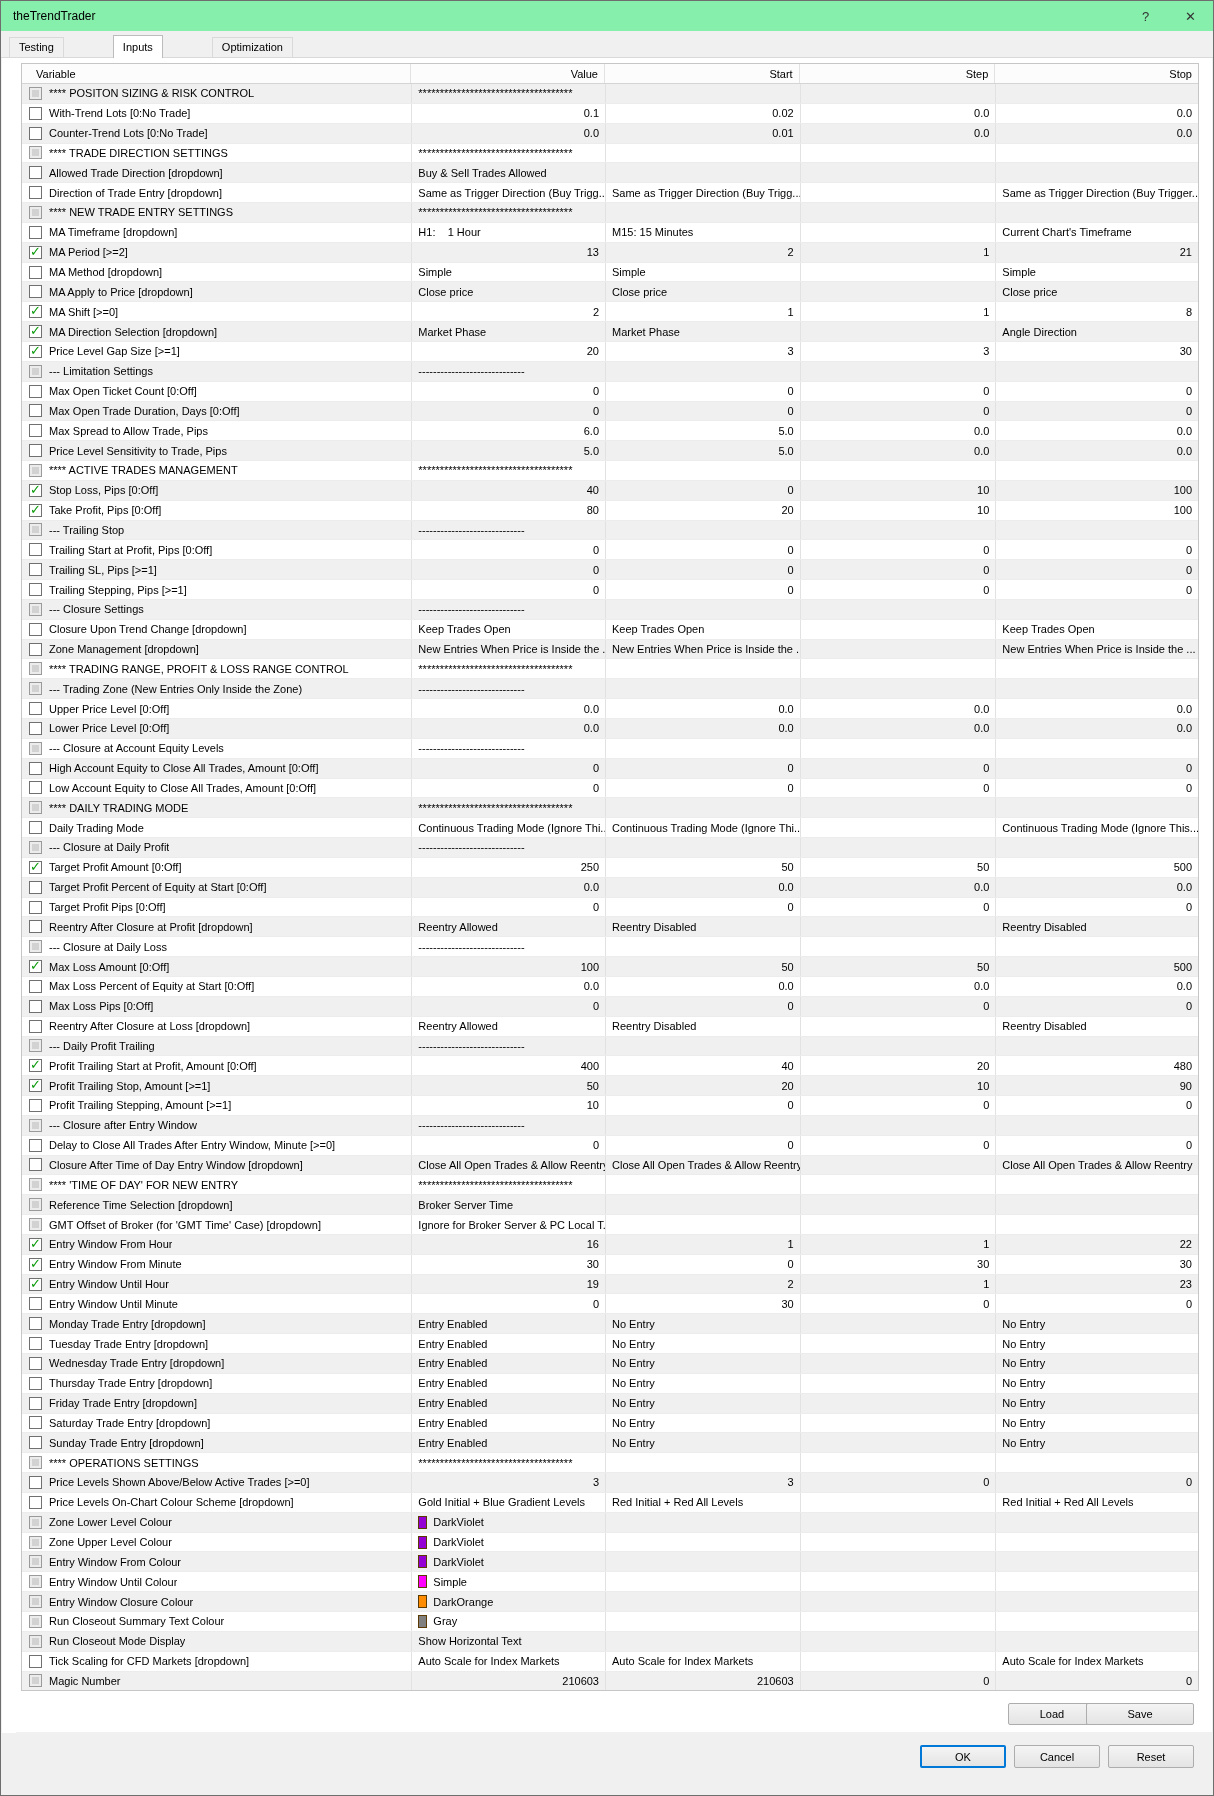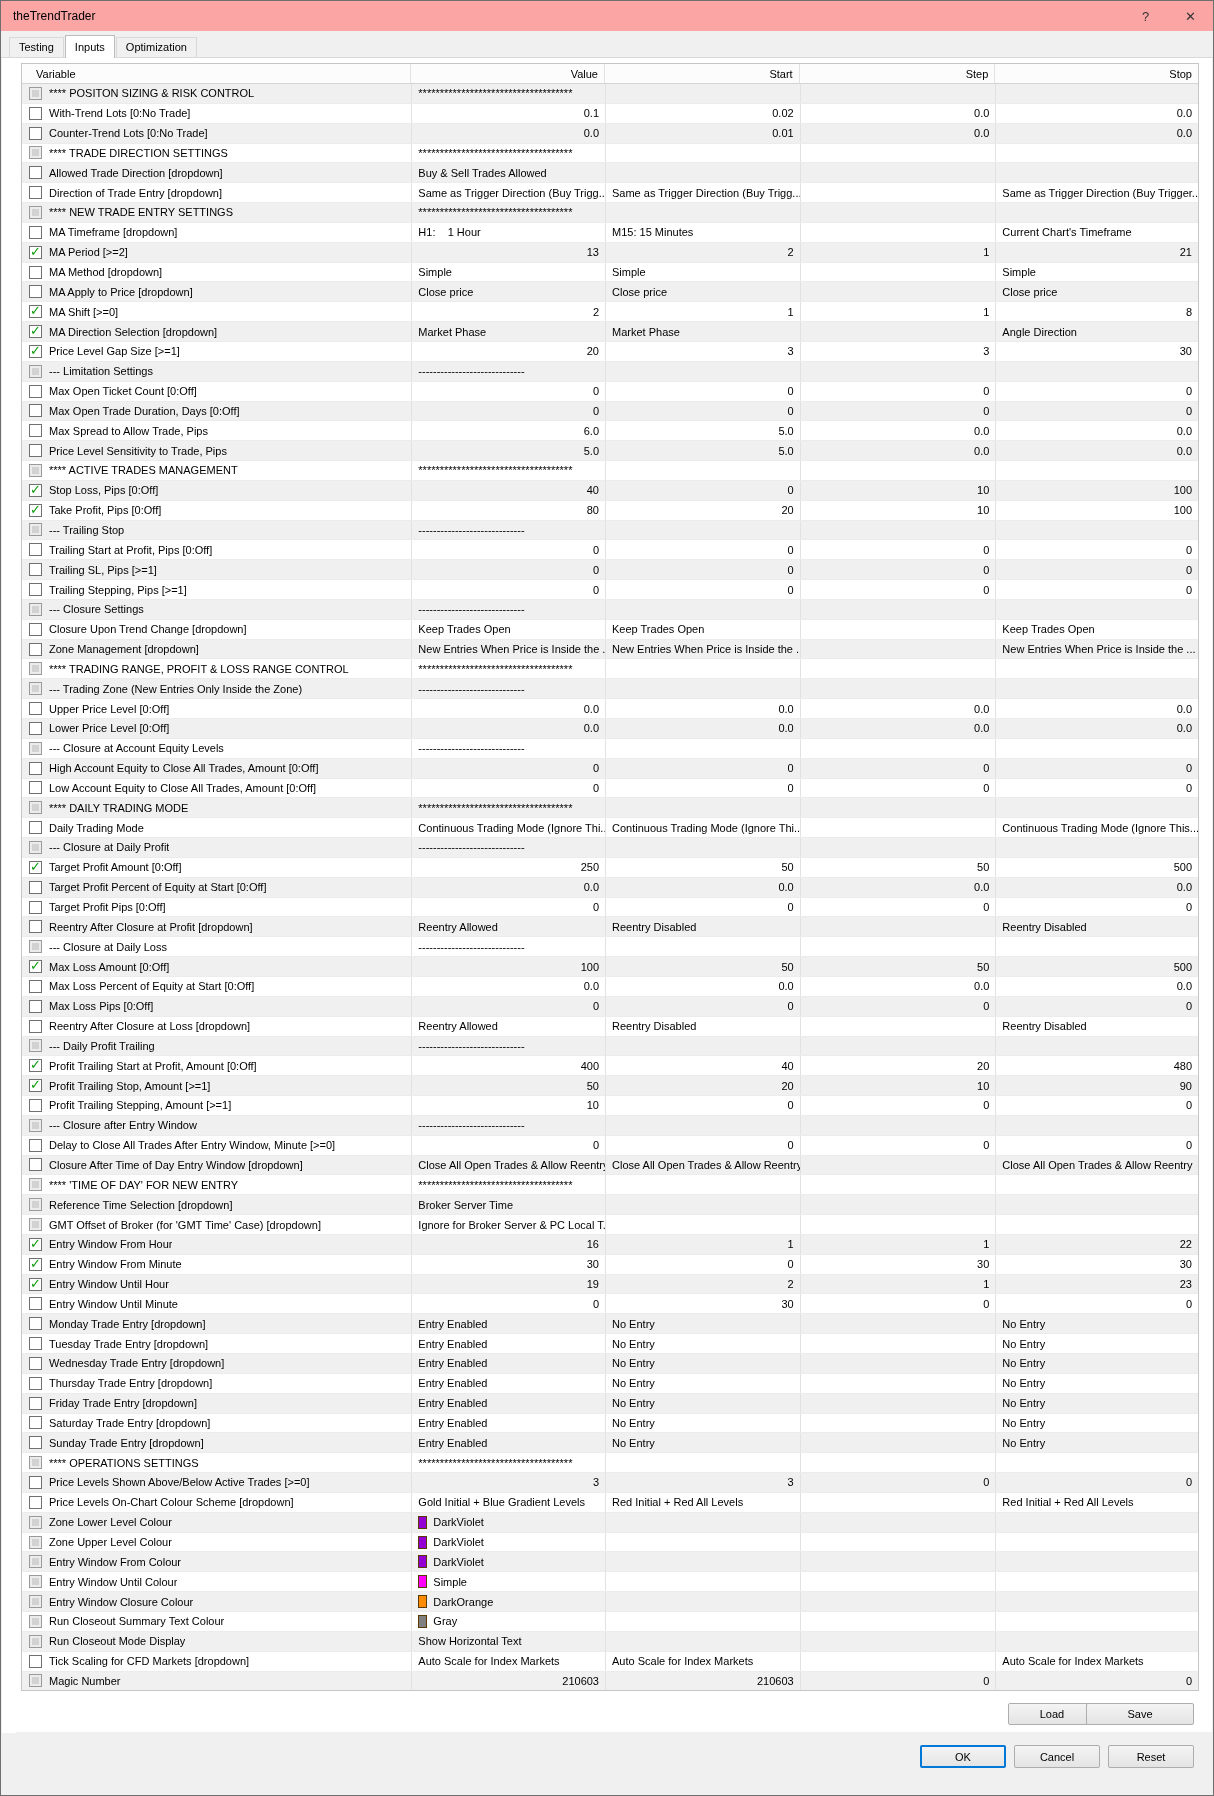--- a/index.html
+++ b/index.html
@@ -4,29 +4,29 @@
 <style>
   * { box-sizing: border-box; margin: 0; padding: 0; }
   html,body { width:1214px; height:1796px; }
   body {
     font-family: "Liberation Sans", "DejaVu Sans", sans-serif;
     font-size: 11px; color:#000;
     background:#f0f0f0; position:relative;
     border:1px solid #6e6e6e; overflow:hidden;
   }
   
-  .titlebar { position:absolute; top:0; left:0; right:0; height:30px; background:#fca5a5;
+  .titlebar { position:absolute; top:0; left:0; right:0; height:30px; background:#86efac;
     display:flex; align-items:center; }
   .titlebar .title { padding-left:12px; font-size:12px; }
   .cap-btns { margin-left:auto; display:flex; height:30px; }
   .cap-btn { width:45px; height:30px; display:flex; align-items:center; justify-content:center;
     font-size:13px; color:#333; background:transparent; border:none; cursor:default; }
   
   .tabstrip { position:absolute; top:30px; left:0; right:0; height:27px; background:#f0f0f0;
-    display:flex; align-items:flex-end; padding-left:8px; border-bottom:1px solid #d9d9d9; }
+    display:flex; align-items:flex-end; padding-left:8px; border-bottom:1px solid #d9d9d9;gap:48px; }
   .tab { padding:3px 9px 4px 9px; border:1px solid #d9d9d9; border-bottom:none; background:#f0f0f0;
     margin-right:1px; position:relative; }
   .tab.active { background:#ffffff; border-color:#bcbcbc; padding-top:5px; margin-bottom:-1px;
     padding-bottom:5px; z-index:2; }
   
   .page { position:absolute; top:57px; left:1px; right:1px; height:1675px; background:#ffffff; }
   
   .table { position:absolute; left:19px; top:5px; width:1178px; height:1628px;
     border:1px solid #c6c6c6; background:#fff; overflow:hidden; }
   .thead { display:flex; height:20px; background:#fcfcfc; border-bottom:1px solid #d4d4d4; }

